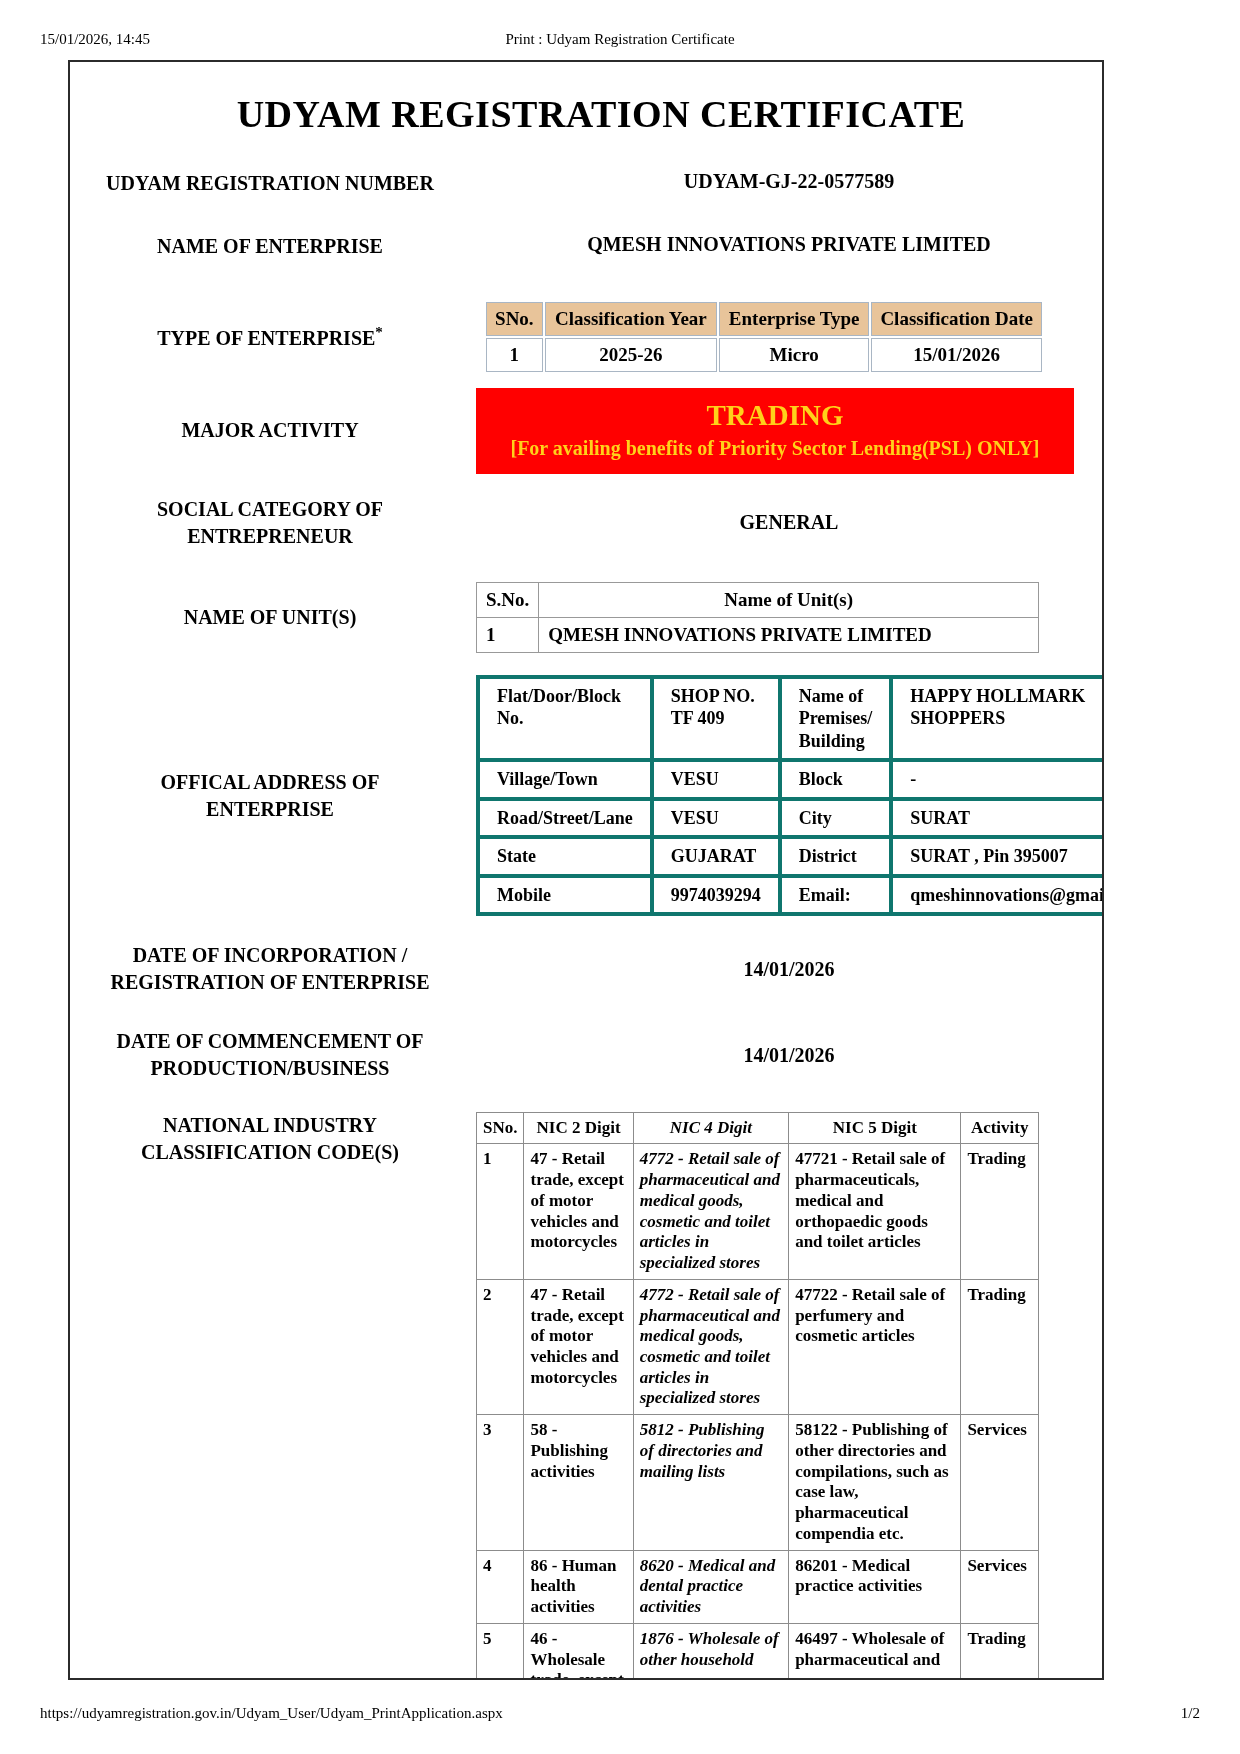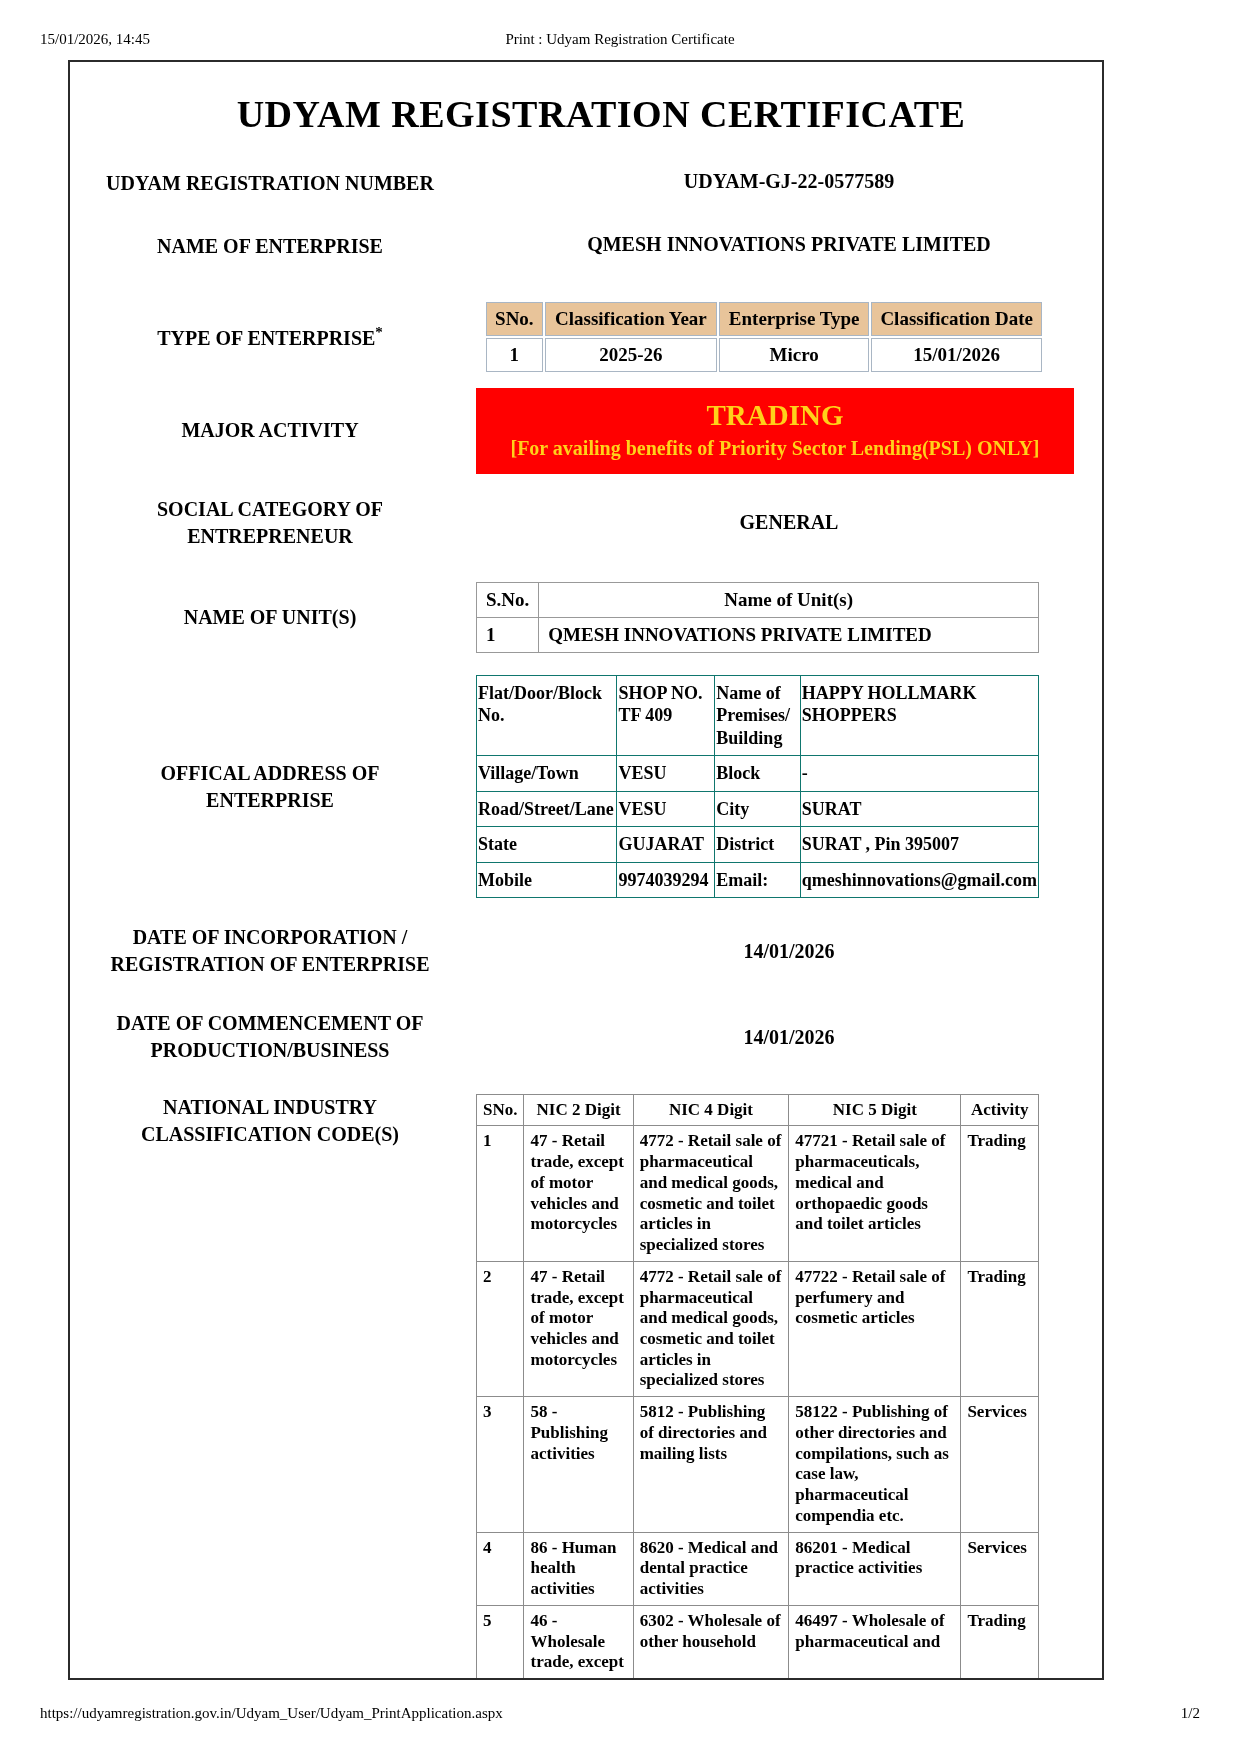--- a/index.html
+++ b/index.html
@@ -187,22 +187,22 @@
   .tbl-unit td.u-sno { width: 62px; text-align: left; }
 
   
   .tbl-addr {
     width: 563px;
     border-collapse: collapse;
     font-size: 18px;
     font-weight: bold;
   }
   .tbl-addr td {
-    border: 1px solid #0f766e;
-    padding: 6px 1px;
+    border: 4px solid #0f766e;
+    padding: 6px 17px;
     vertical-align: top;
     line-height: 1.25;
   }
   .tbl-addr td.c1 { width: 143px; }
   .tbl-addr td.c2 { width: 105px; }
   .tbl-addr td.c3 { width: 98px; }
   .tbl-addr td.c4 { width: 217px; }
 
   
   .tbl-nic {
@@ -219,21 +219,21 @@
     white-space: nowrap;
   }
   .tbl-nic td {
     border: 1px solid #8c8c8c;
     padding: 5px 6px;
     vertical-align: top;
     line-height: 1.22;
   }
   .tbl-nic .n-sno { width: 42px; text-align: left; }
   .tbl-nic .n-d2  { width: 110px; }
-  .tbl-nic .n-d4  { width: 158px; }
+  .tbl-nic .n-d4  { width: 158px; font-style: italic; }
   .tbl-nic .n-d5  { width: 175px; }
   .tbl-nic .n-act { width: 78px; }
 </style>
 </head>
 <body>
 
 <div class="print-header">
   <span class="ph-date">15/01/2026, 14:45</span>
   <span class="ph-title">Print : Udyam Registration Certificate</span>
 </div>
@@ -413,21 +413,21 @@
           <tr>
             <td class="n-sno">4</td>
             <td class="n-d2">86 - Human health activities</td>
             <td class="n-d4">8620 - Medical and dental practice activities</td>
             <td class="n-d5">86201 - Medical practice activities</td>
             <td class="n-act">Services</td>
           </tr>
           <tr>
             <td class="n-sno">5</td>
             <td class="n-d2">46 - Wholesale trade, except</td>
-            <td class="n-d4">6302 - Wholesale of other household</td>
+            <td class="n-d4">1876 - Wholesale of other household</td>
             <td class="n-d5">46497 - Wholesale of pharmaceutical and</td>
             <td class="n-act">Trading</td>
           </tr>
         </tbody>
       </table>
     </div>
   </div>
 
 </div>
 

